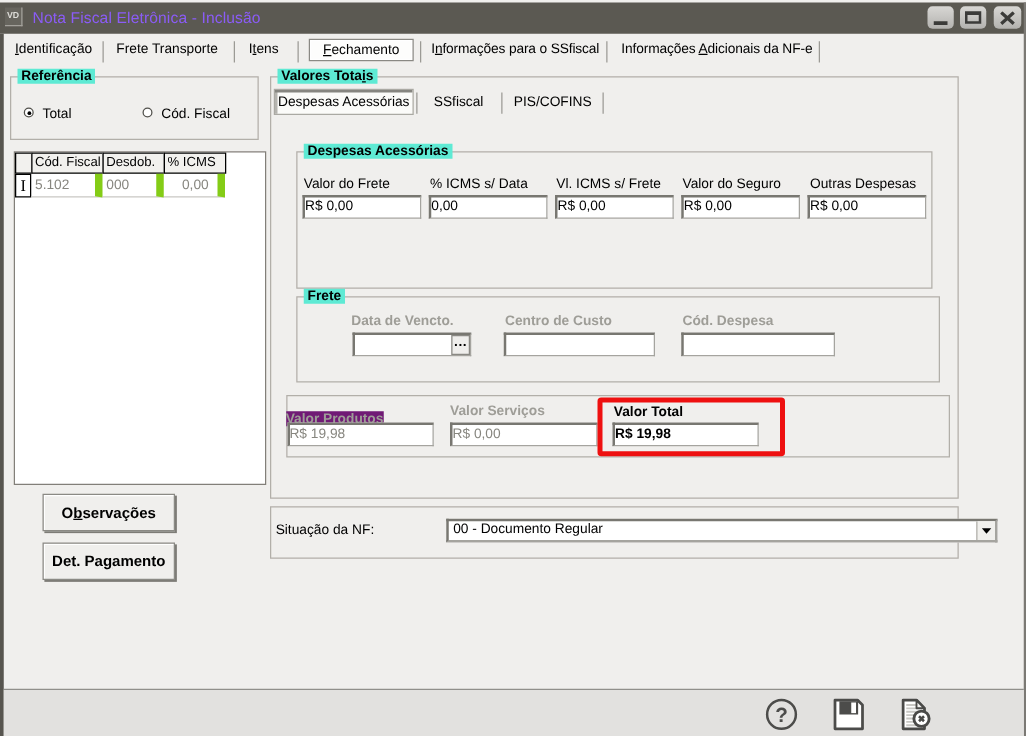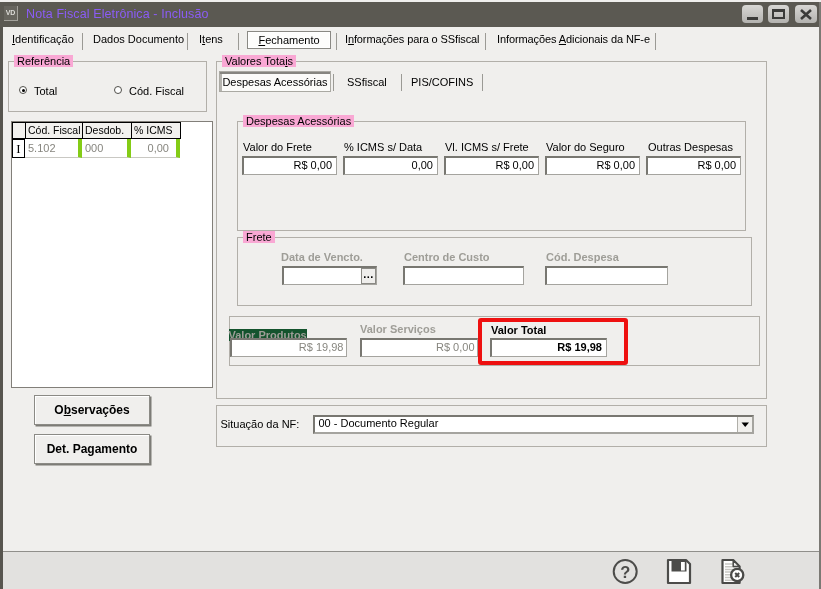--- a/index.html
+++ b/index.html
@@ -13,35 +13,35 @@
   #rightborder { left:819px; top:2px; width:2px; height:587px; background:#7b7974; }
   #vdicon { left:4px; top:6px; width:14px; height:15px; background:#67655e; border-right:1px solid #a3a19b; border-bottom:1px solid #a3a19b; color:#dddcd8; font-size:7px; font-weight:bold; text-align:center; line-height:14px; }
   #wtitle { left:26px; top:7px; font-size:12.5px; color:#8b5cf6; letter-spacing:0.1px; }
   .winbtn { top:5px; width:21px; height:18px; background:linear-gradient(#d8d7d4,#b3b2af); border-radius:4px; }
   
   .tab { top:33px; font-size:11px; }
   .tabsep { top:32.5px; width:1px; height:17px; background:#9b9a95; }
   #activetab { left:247px; top:31px; width:84px; height:18px; background:#fdfdfc; border:1px solid #8a8984; box-shadow:inset 0 0 0 1px #fff; text-align:center; line-height:16px; }
   
   .gb { border:1px solid #b2afa9; }
-  .gblabel { font-weight:normal; background:#f9a8d4; padding:0 3px; }
+  .gblabel { font-weight:bold; background:#5eead4; padding:0 3px; }
   .graylabel { color:#9e9d97;font-weight:bold; }
   .inp { background:#fff; border-top:2px solid #787771; border-left:2px solid #787771; border-right:1px solid #a5a49f; border-bottom:1px solid #a5a49f; font-size:11px; line-height:15px; }
-  .inp.right { text-align:right; padding-right:4px; }
+  .inp.right { padding-right:4px; }
   
   .radio { width:8px; height:8px; border:1px solid #504f4a; border-radius:50%; background:#fff; }
   .radio.sel::after { content:""; position:absolute; left:1.5px; top:1.5px; width:3.5px; height:3.5px; background:#000; border-radius:50%; }
   
   #grid { left:11px; top:121px; width:202px; height:267px; background:#fff; border:1px solid #827f79; }
   .gh { position:absolute; top:0; height:17px; background:#f2f1ee; border:1px solid #000; font-size:10.5px; line-height:15px; padding-left:2px; white-space:nowrap; overflow:hidden; }
-  .gc { position:absolute; top:17px; height:19px; color:#87867f; font-size:11px; line-height:18px; padding-left:3px; border-right:4px solid #84cc16; border-bottom:1px solid #c9c8c3; white-space:nowrap; overflow:hidden; }
+  .gc { position:absolute; top:17px; height:19px; color:#87867f; font-size:11px; line-height:18px; padding-left:3px; border-right:6px solid #84cc16; border-bottom:1px solid #c9c8c3; white-space:nowrap; overflow:hidden; }
   
-  .btn { left:34px; width:116px; height:30px; background:#f0efed; border:1px solid #8b8a85; box-shadow:inset 1px 1px 0 #ffffff, 1.5px 1.5px 0 #7d7c77; font-weight:bold; font-size:12px; text-align:center; }
+  .btn { left:34px; width:106px; height:30px; background:#f0efed; border:1px solid #8b8a85; box-shadow:inset 1px 1px 0 #ffffff, 1.5px 1.5px 0 #7d7c77; font-weight:bold; font-size:12px; text-align:center; }
   
-  .combo { background:#fff; border-top:2px solid #787771; border-left:2px solid #787771; border-right:2px solid #a5a49f; border-bottom:2px solid #a5a49f; }
+  .combo { background:#fff; border-top:2px solid #787771; border-left:2px solid #787771; border-right:2px solid #a5a49f; border-bottom:2px solid #a5a49f;margin-left:44px; }
 </style>
 </head>
 <body>
   <div class="abs" id="titlebar"></div>
   <div class="abs" id="leftborder"></div>
   <div class="abs" id="rightborder"></div>
   <div class="abs" id="vdicon">VD</div>
   <div class="abs" id="wtitle">Nota Fiscal Eletrônica - Inclusão</div>
   <div class="abs winbtn" style="left:742px">
     <div class="abs" style="left:5px;top:12px;width:11px;height:3px;background:#3b3b39"></div>
@@ -50,21 +50,21 @@
     <div class="abs" style="left:4px;top:4px;width:13px;height:10px;border:2px solid #3b3b39;border-top-width:3px"></div>
   </div>
   <div class="abs winbtn" style="left:795px;width:22px">
     <svg class="abs" style="left:5px;top:4px" width="12" height="11">
       <path d="M1 1 L11 10 M11 1 L1 10" stroke="#3b3b39" stroke-width="2.6"></path>
     </svg>
   </div>
 
   <div class="abs tab" style="left:12px"><u>I</u>dentificação</div>
   <div class="abs tabsep" style="left:82px"></div>
-  <div class="abs tab" style="left:93px">Dados Documento</div>
+  <div class="abs tab" style="left:93px">Frete Transporte</div>
   <div class="abs tabsep" style="left:187px"></div>
   <div class="abs tab" style="left:199px">I<u>t</u>ens</div>
   <div class="abs tabsep" style="left:238px"></div>
   <div class="abs" id="activetab"><u>F</u>echamento</div>
   <div class="abs tabsep" style="left:336px"></div>
   <div class="abs tab" style="left:345px;letter-spacing:-0.12px">I<u>n</u>formações para o SSfiscal</div>
   <div class="abs tabsep" style="left:485px"></div>
   <div class="abs tab" style="left:497px;letter-spacing:-0.1px">Informações <u>A</u>dicionais da NF-e</div>
   <div class="abs tabsep" style="left:655px"></div>
 
@@ -117,21 +117,21 @@
   <div class="abs graylabel" style="left:281px;top:251px">Data de Vencto.</div>
   <div class="abs graylabel" style="left:404px;top:251px">Centro de Custo</div>
   <div class="abs graylabel" style="left:546px;top:251px">Cód. Despesa</div>
   <div class="abs inp" style="left:282px;top:266px;width:95px;height:19px">
     <div class="abs" style="right:0;top:0;width:15px;height:16px;background:#efeeec;border:1px solid #8a8984;text-align:center;line-height:10px;font-weight:bold;letter-spacing:0.5px">...</div>
   </div>
   <div class="abs inp" style="left:403px;top:266px;width:121px;height:19px"></div>
   <div class="abs inp" style="left:545px;top:266px;width:123px;height:19px"></div>
 
   <div class="abs gb" style="left:229px;top:316px;width:531px;height:50px"></div>
-  <div class="abs graylabel" style="left:228.5px;top:329px;background:#14532d">Valor Produtos</div>
+  <div class="abs graylabel" style="left:228.5px;top:329px;background:#701a75">Valor Produtos</div>
   <div class="abs graylabel" style="left:360px;top:323px;background:#f0efed">Valor Serviços</div>
   <div class="abs" style="left:491px;top:324px;font-weight:bold;background:#f0efed">Valor Total</div>
   <div class="abs inp right" style="left:229.5px;top:338px;width:117.5px;height:19px;color:#87867f;padding-right:2.5px">R$ 19,98</div>
   <div class="abs inp right" style="left:360px;top:338px;width:118px;height:19px;color:#87867f;padding-right:2.5px">R$ 0,00</div>
   <div class="abs inp right" style="left:490px;top:338px;width:117px;height:19px;font-weight:bold">R$ 19,98</div>
   <div class="abs" style="left:477.5px;top:317.5px;width:150px;height:47px;border:4.7px solid #ee1010;border-radius:3px"></div>
 
   <div class="abs gb" style="left:216px;top:405px;width:551px;height:42px"></div>
   <div class="abs" style="left:220.5px;top:417.5px">Situação da NF:</div>
   <div class="abs combo" style="left:313px;top:415px;width:441px;height:19px">

